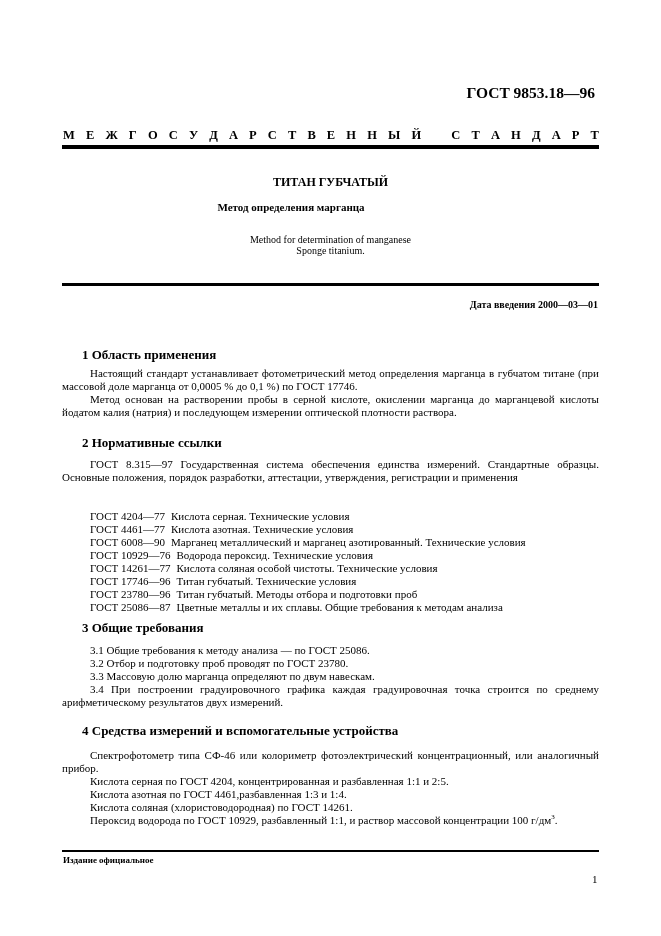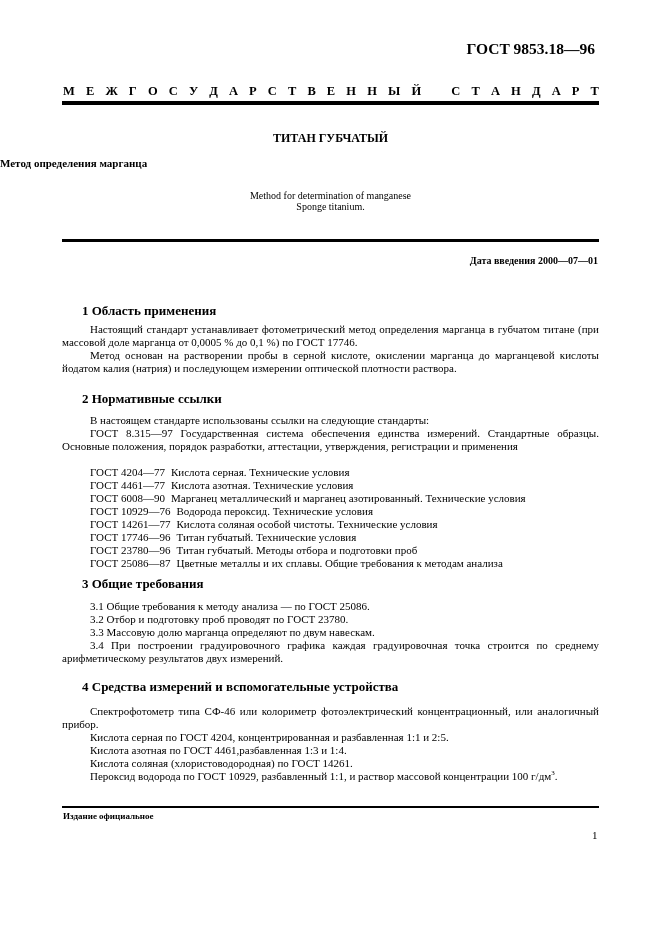--- a/index.html
+++ b/index.html
@@ -1,25 +1,25 @@
 <!DOCTYPE html>
 <html><head>
 <meta charset="utf-8">
 <style>
   html, body { margin: 0; padding: 0; background: #ffffff; }
   body { width: 661px; height: 936px; position: relative; overflow: hidden;
          font-family: "Liberation Serif", "DejaVu Serif", serif; color: #000; }
-  .abs { position: absolute; }
+  .abs { position: absolute; margin-top: 44px; }
   .doc-code { top: 40px; right: 66px; font-size: 15.5px; font-weight: bold; }
   .interstate { top: 84px; left: 63px; width: 536px; font-size: 12.5px; font-weight: bold;
                 display: flex; justify-content: space-between; }
   .interstate span { display: inline-block; }
   .rule-top { top: 101px; left: 62px; width: 537px; height: 4px; background: #000; }
   .title { top: 131px; left: 0; width: 661px; text-align: center; font-weight: bold; font-size: 12px; }
-  .subtitle { top: 157px; left: 0; width: 582px; text-align: left; font-weight: bold; font-size: 11px; }
+  .subtitle { top: 157px; left: 0; width: 582px; text-align: center; font-weight: bold; font-size: 11px; }
   .en-title { top: 190px; left: 0; width: 661px; text-align: center; font-size: 10px; line-height: 11px; }
   .rule-mid { top: 239px; left: 62px; width: 537px; height: 3px; background: #000; }
   .date { top: 255px; right: 63px; font-size: 10px; font-weight: bold; }
   .section-h { left: 82px; font-size: 13px; font-weight: bold; }
   .para { left: 62px; width: 537px; font-size: 11px; line-height: 13px; text-align: justify; }
   .para p { margin: 0; text-indent: 28px; }
   .ref-list { left: 62px; width: 537px; font-size: 11px; line-height: 13px; }
   .ref-list div { padding-left: 28px; white-space: nowrap; }
   .ref-list .code { display: inline-block; margin-right: 6px; }
   .rule-bot { top: 806px; left: 62px; width: 537px; height: 2px; background: #000; }
@@ -63,31 +63,30 @@
   </div>
 <div class="abs rule-top"></div>
 
 <div class="abs title">ТИТАН ГУБЧАТЫЙ</div>
 <div class="abs subtitle">Метод определения марганца</div>
 <div class="abs en-title">
   <div>Method for determination of manganese</div>
   <div>Sponge titanium.</div>
 </div>
 <div class="abs rule-mid"></div>
-<div class="abs date">Дата введения 2000—07—01</div>
+<div class="abs date">Дата введения 2000—03—01</div>
 
 <div class="abs section-h" style="top:303px;">1  Область применения</div>
 <div class="abs para" style="top:323px;">
   <p>Настоящий стандарт устанавливает фотометрический метод определения марганца в губчатом титане (при массовой доле марганца от 0,0005 % до 0,1 %) по ГОСТ 17746.</p>
   <p>Метод основан на растворении пробы в серной кислоте, окислении марганца до марганцевой кислоты йодатом калия (натрия) и последующем измерении оптической плотности раствора.</p>
 </div>
 
 <div class="abs section-h" style="top:391px;">2  Нормативные ссылки</div>
 <div class="abs para" style="top:414px;">
-  <p>В настоящем стандарте использованы ссылки на следующие стандарты:</p>
   <p>ГОСТ 8.315—97  Государственная система обеспечения единства измерений. Стандартные образцы. Основные положения, порядок разработки, аттестации, утверждения, регистрации и применения</p>
 </div>
 <div class="abs ref-list" style="top:466px;font-family:Liberation Serif, serif;" id="ref-list">
     <div><span class="code">ГОСТ 4204—77</span><span>Кислота серная. Технические условия</span></div>
     <div><span class="code">ГОСТ 4461—77</span><span>Кислота азотная. Технические условия</span></div>
     <div><span class="code">ГОСТ 6008—90</span><span>Марганец металлический и марганец азотированный. Технические условия</span></div>
     <div><span class="code">ГОСТ 10929—76</span><span>Водорода пероксид. Технические условия</span></div>
     <div><span class="code">ГОСТ 14261—77</span><span>Кислота соляная особой чистоты. Технические условия</span></div>
     <div><span class="code">ГОСТ 17746—96</span><span>Титан губчатый. Технические условия</span></div>
     <div><span class="code">ГОСТ 23780—96</span><span>Титан губчатый. Методы отбора и подготовки проб</span></div>

